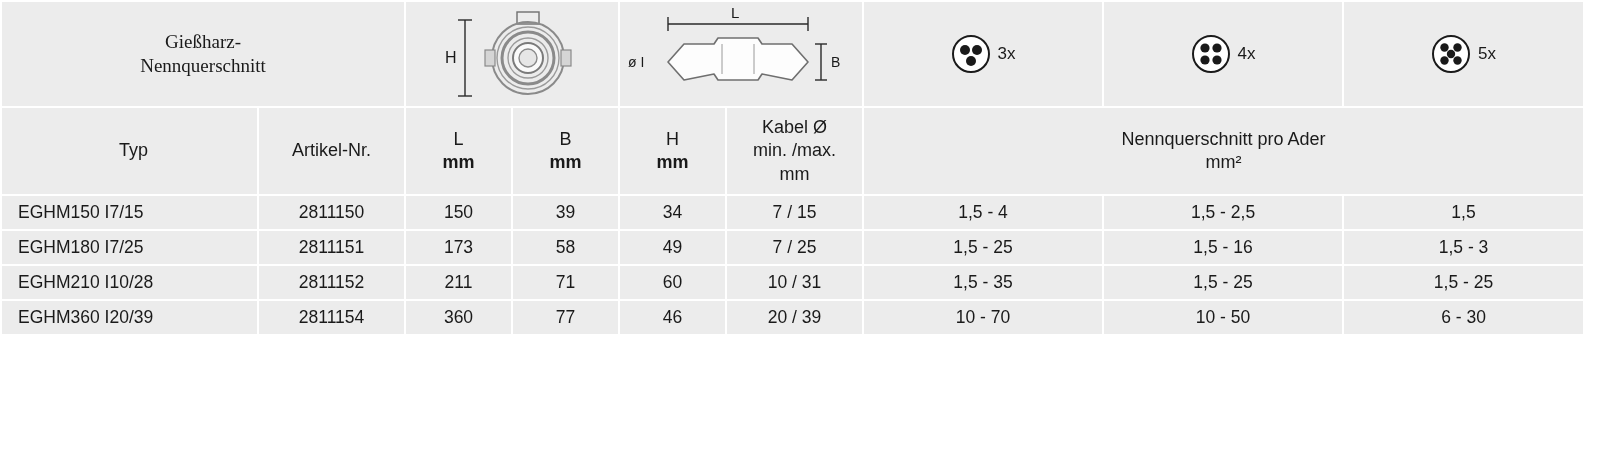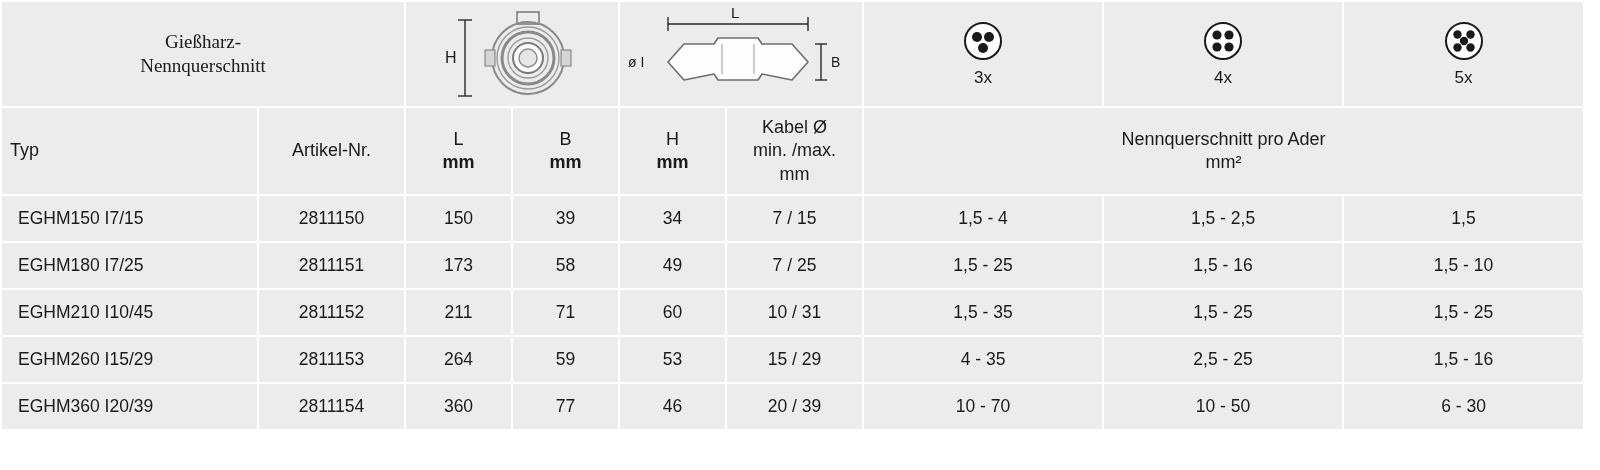--- a/index.html
+++ b/index.html
@@ -43,45 +43,44 @@
     font-family: Liberation Serif, serif;
   }
   .pic-cell {
     height: 104px;
   }
   .count-cell {
     height: 104px;
   }
   .count-inner {
     display: flex;
-    flex-direction: column;
     align-items: center;
     justify-content: center;
     gap: 7px;
   }
   .count-label {
     font-size: 17px;
   }
   
   .hdr {
     height: 86px;
     font-weight: bold;
     font-size: 18px;
     line-height: 1.28;
   }
   .hdr.left {
-    text-align: left;
+    text-align: center;
     padding-left: 8px;
   }
   .hdr .sub {
     font-weight: bold;
   }
   
   .drow td {
-    height: 45px;
+    height: 33px;
     font-size: 17.5px;
   }
   .drow td.left {
     text-align: left;
     padding-left: 16px;
   }
   .dia-svg {
     display: block;
     margin: 0 auto;
   }
@@ -231,46 +230,35 @@
 
     <tr class="drow">
       <td class="left">EGHM180 I7/25</td>
       <td>2811151</td>
       <td>173</td>
       <td>58</td>
       <td>49</td>
       <td>7 / 25</td>
       <td>1,5 - 25</td>
       <td>1,5 - 16</td>
-      <td>1,5 - 10</td>
-    </tr>
-
-    <tr class="drow">
-      <td class="left">EGHM210 I10/45</td>
+      <td>1,5 - 3</td>
+    </tr>
+
+    <tr class="drow">
+      <td class="left">EGHM210 I10/28</td>
       <td>2811152</td>
       <td>211</td>
       <td>71</td>
       <td>60</td>
       <td>10 / 31</td>
       <td>1,5 - 35</td>
       <td>1,5 - 25</td>
       <td>1,5 - 25</td>
     </tr>
 
-    <tr class="drow">
-      <td class="left">EGHM260 I15/29</td>
-      <td>2811153</td>
-      <td>264</td>
-      <td>59</td>
-      <td>53</td>
-      <td>15 / 29</td>
-      <td>4 - 35</td>
-      <td>2,5 - 25</td>
-      <td>1,5 - 16</td>
-    </tr>
 
     <tr class="drow">
       <td class="left">EGHM360 I20/39</td>
       <td>2811154</td>
       <td>360</td>
       <td>77</td>
       <td>46</td>
       <td>20 / 39</td>
       <td>10 - 70</td>
       <td>10 - 50</td>

